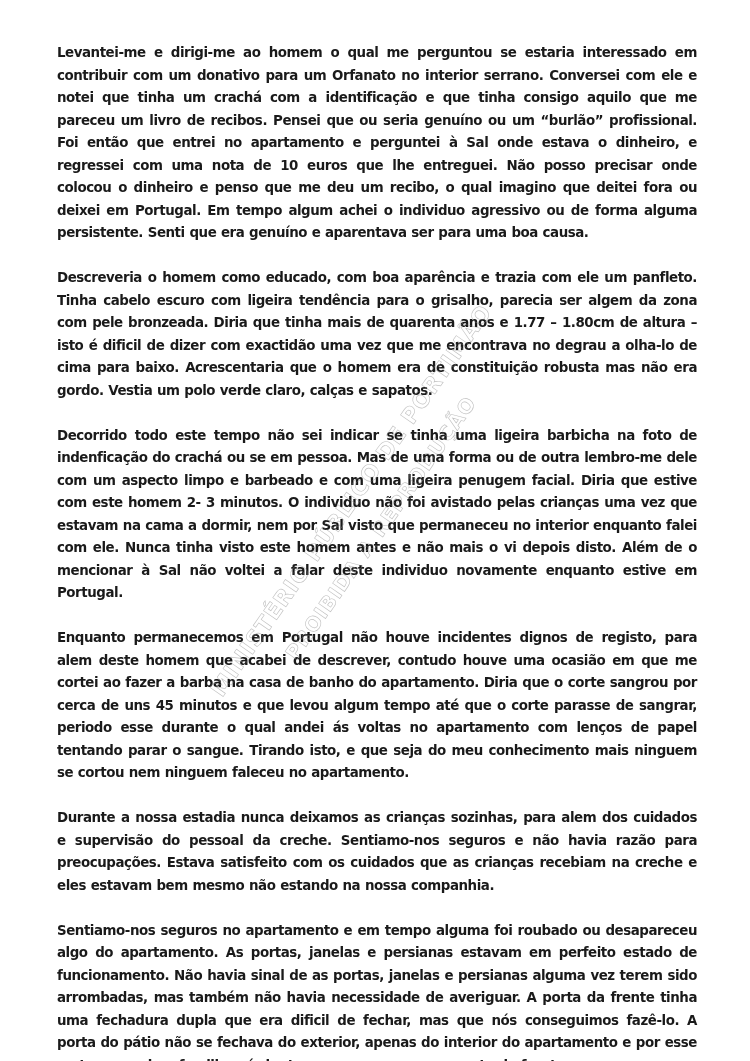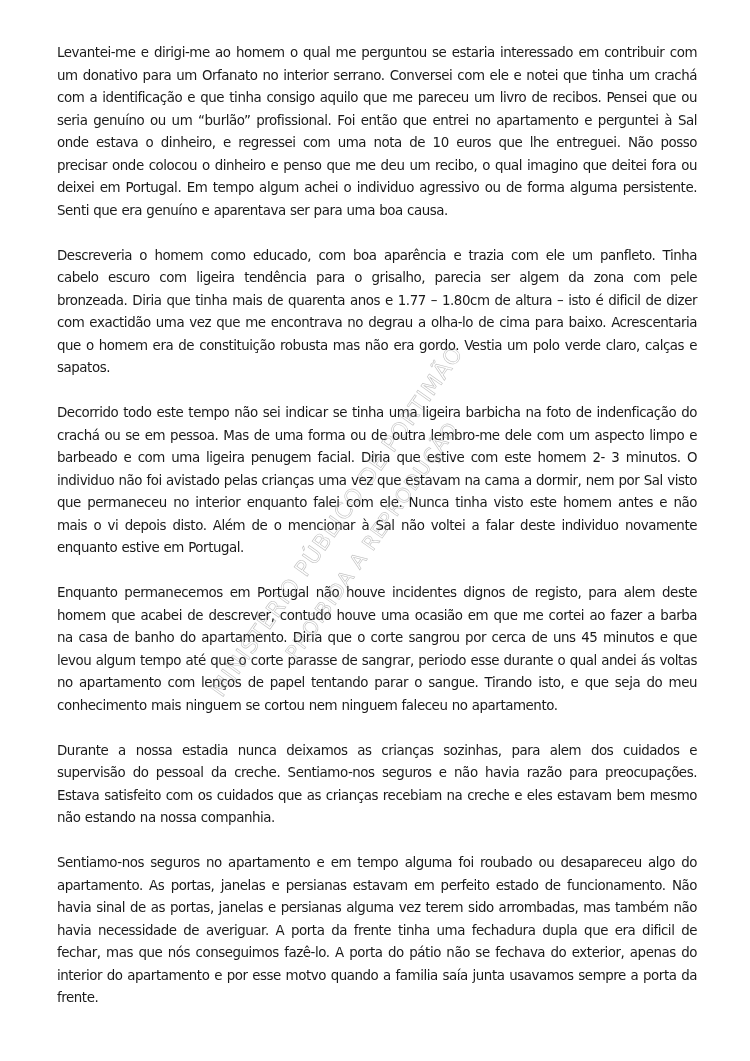--- a/index.html
+++ b/index.html
@@ -12,20 +12,21 @@
       height: 1061px;
       position: relative;
       overflow: hidden;
     }
     .page {
       position: absolute;
       left: 0; top: 0;
       width: 750px;
       height: 1061px;
       background: #ffffff;
+      font-weight: bold;
     }
     .content {
       position: absolute;
       left: 57px;
       top: 42px;
       width: 640px;
       font-family: "DejaVu Sans", sans-serif;
       font-size: 13.4px;
       line-height: 22.5px;
       color: #1a1a1a;

